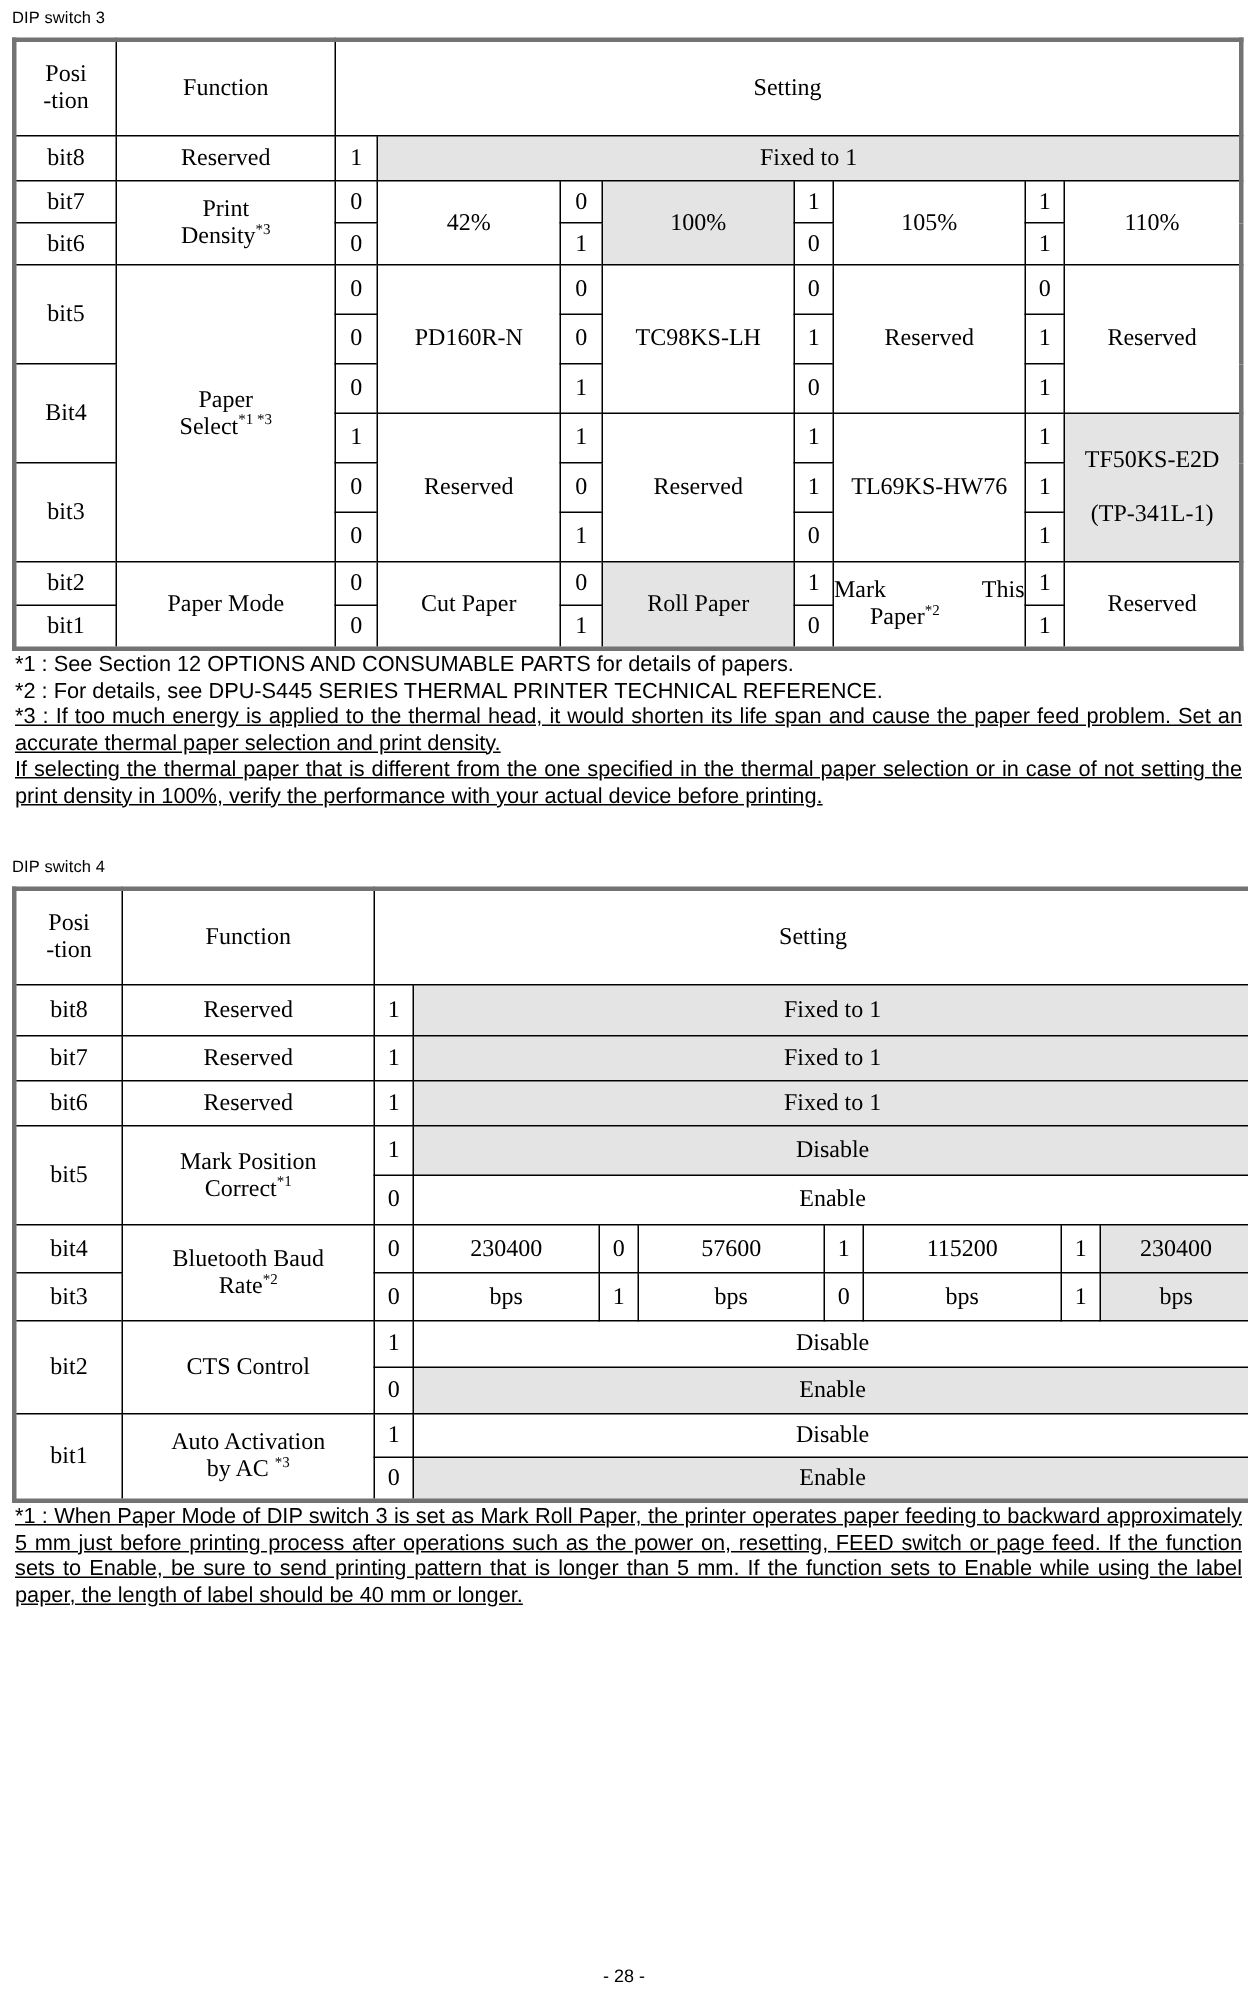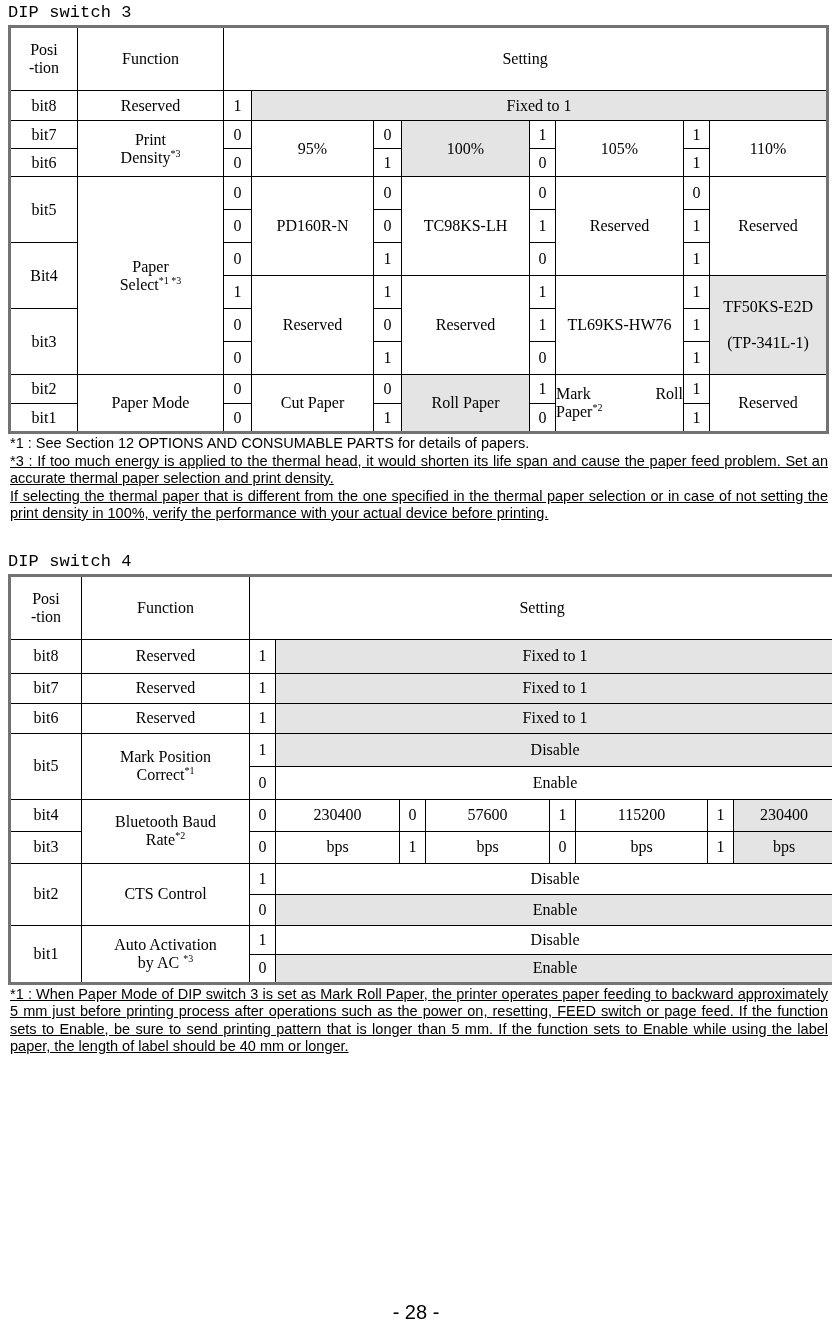--- a/index.html
+++ b/index.html
@@ -18,25 +18,24 @@
   .page {
     width: 832px;
     height: 1330px;
     position: relative;
     box-sizing: border-box;
     padding: 0 4px;
   }
 
   
   .section-title {
-    font-size: 17px;
+    font-size: 11px;
     line-height: 21px;
     margin: 2px 0 2px 4px;
     letter-spacing: 0.1px;
-    font-family: Liberation Mono, monospace;
   }
 
   
   table.dip {
     border-collapse: collapse;
     table-layout: fixed;
     width: 820px;
     margin: 0 0 0 4px;
     background: #fff;
   }
@@ -70,41 +69,41 @@
 
   
   .justify2 {
     text-align: justify;
     text-align-last: justify;
     padding: 0 6px;
     font-size: 16px;
     line-height: 20px;
   }
   .justify2 .ln { display: block; }
-  .justify2 .ln.last { text-align: center; text-align-last: left; }
+  .justify2 .ln.last { text-align: center; text-align-last: left; margin-left: 24px; }
 
   
   .notes {
     margin: 1px 0 0 6px;
     font-size: 14.5px;
     line-height: 17.5px;
     width: 818px;
   }
   .notes p { margin: 0; }
   .notes p.just { text-align: justify; text-decoration: underline; }
 
   .spacer { height: 26px; }
 
   .pagenum {
     position: absolute;
     left: 0;
     right: 0;
     bottom: 8px;
     text-align: center;
-    font-size: 20px;
+    font-size: 12px;
   }
   .rowtall { height: 30px; }
 </style>
 </head>
 <body>
 
 <div class="page">
 
   <div class="section-title">DIP switch 3</div>
 
@@ -139,21 +138,21 @@
         <td class="lft shade" colspan="7">Fixed to 1</td>
       </tr>
 
       <tr style="height:28px">
         <td>bit7</td>
         <td rowspan="2">
           <span>Print</span><br>
           <span>Density</span><span class="sup">*3</span>
         </td>
         <td class="bit">0</td>
-        <td rowspan="2" class="lft">95%</td>
+        <td rowspan="2" class="lft">42%</td>
         <td class="bit">0</td>
         <td rowspan="2" class="lft shade">100%</td>
         <td class="binv">1</td>
         <td rowspan="2" class="lft">105%</td>
         <td class="binv">1</td>
         <td rowspan="2" class="lft">110%</td>
       </tr>
       <tr style="height:28px">
         <td>bit6</td>
         <td class="bit">0</td>
@@ -219,38 +218,39 @@
 
       <tr style="height:29px">
         <td>bit2</td>
         <td rowspan="2">Paper Mode</td>
         <td class="bit">0</td>
         <td rowspan="2">Cut Paper</td>
         <td class="bit">0</td>
         <td rowspan="2" class="shade lft">Roll Paper</td>
         <td class="binv">1</td>
         <td rowspan="2" class="justify2">
-          <span class="ln"><span>Mark</span> <span>Roll</span></span>
+          <span class="ln"><span>Mark</span> <span>This</span></span>
           <span class="ln last"><span>Paper</span><span class="sup">*2</span></span>
         </td>
         <td class="binv">1</td>
         <td rowspan="2">Reserved</td>
       </tr>
       <tr style="height:29px">
         <td>bit1</td>
         <td class="bit">0</td>
         <td class="bit">1</td>
         <td class="binv">0</td>
         <td class="binv">1</td>
       </tr>
     </tbody>
   </table>
 
   <div class="notes">
     <p>*1 : See Section 12 OPTIONS AND CONSUMABLE PARTS for details of papers.</p>
+    <p>*2 : For details, see DPU-S445 SERIES THERMAL PRINTER TECHNICAL REFERENCE.</p>
     <p class="just">*3 : If too much energy is applied to the thermal head, it would shorten its life span and cause the paper feed problem. Set an accurate thermal paper selection and print density.</p>
     <p class="just">If selecting the thermal paper that is different from the one specified in the thermal paper selection or in case of not setting the print density in 100%, verify the performance with your actual device before printing.</p>
   </div>
 
   <div class="spacer"></div>
 
   <div class="section-title">DIP switch 4</div>
 
   <table class="dip">
     <colgroup>

